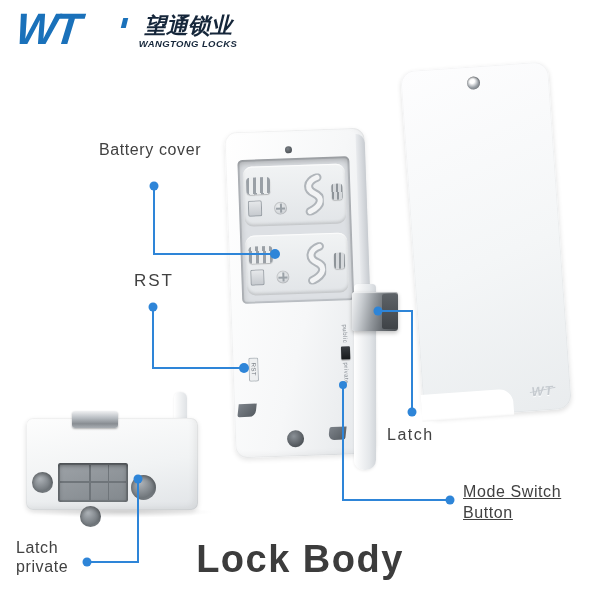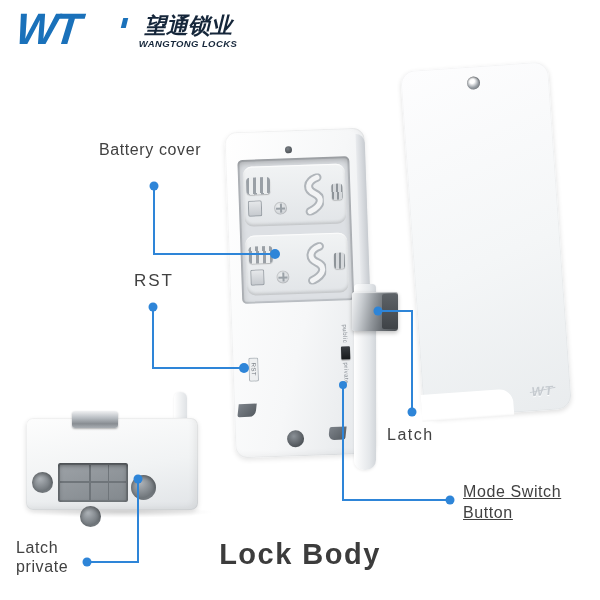--- a/index.html
+++ b/index.html
@@ -120,21 +120,21 @@
 
   
   svg.callouts{left:0;top:0;pointer-events:none;}
   .label{color:#414141;font-size:16px;letter-spacing:0.6px;line-height:19px;white-space:nowrap;}
   .label-battery{left:99px;top:140px;}
   .label-rst{left:134px;top:271px;font-size:17px;letter-spacing:2px;}
   .label-latch{left:387px;top:425px;letter-spacing:1.5px;}
   .label-mode{left:463px;top:481px;line-height:21px;text-decoration:underline;}
   .label-bracket{left:16px;top:538px;line-height:19px;}
   .page-title{left:150px;top:538px;width:300px;text-align:center;
-              font-size:29px;font-weight:700;color:#3c3c3c;letter-spacing:1.5px;}
+              font-size:38px;font-weight:700;color:#3c3c3c;letter-spacing:1.5px;}
 </style>
 </head>
 <body>
 
 <div class="abs logo">
   <div class="abs logo-wt">WT</div>
   <div class="abs logo-accent"></div>
   <div class="abs logo-right">
     <div class="logo-cn">望通锁业</div>
     <div class="logo-en">WANGTONG LOCKS</div>

